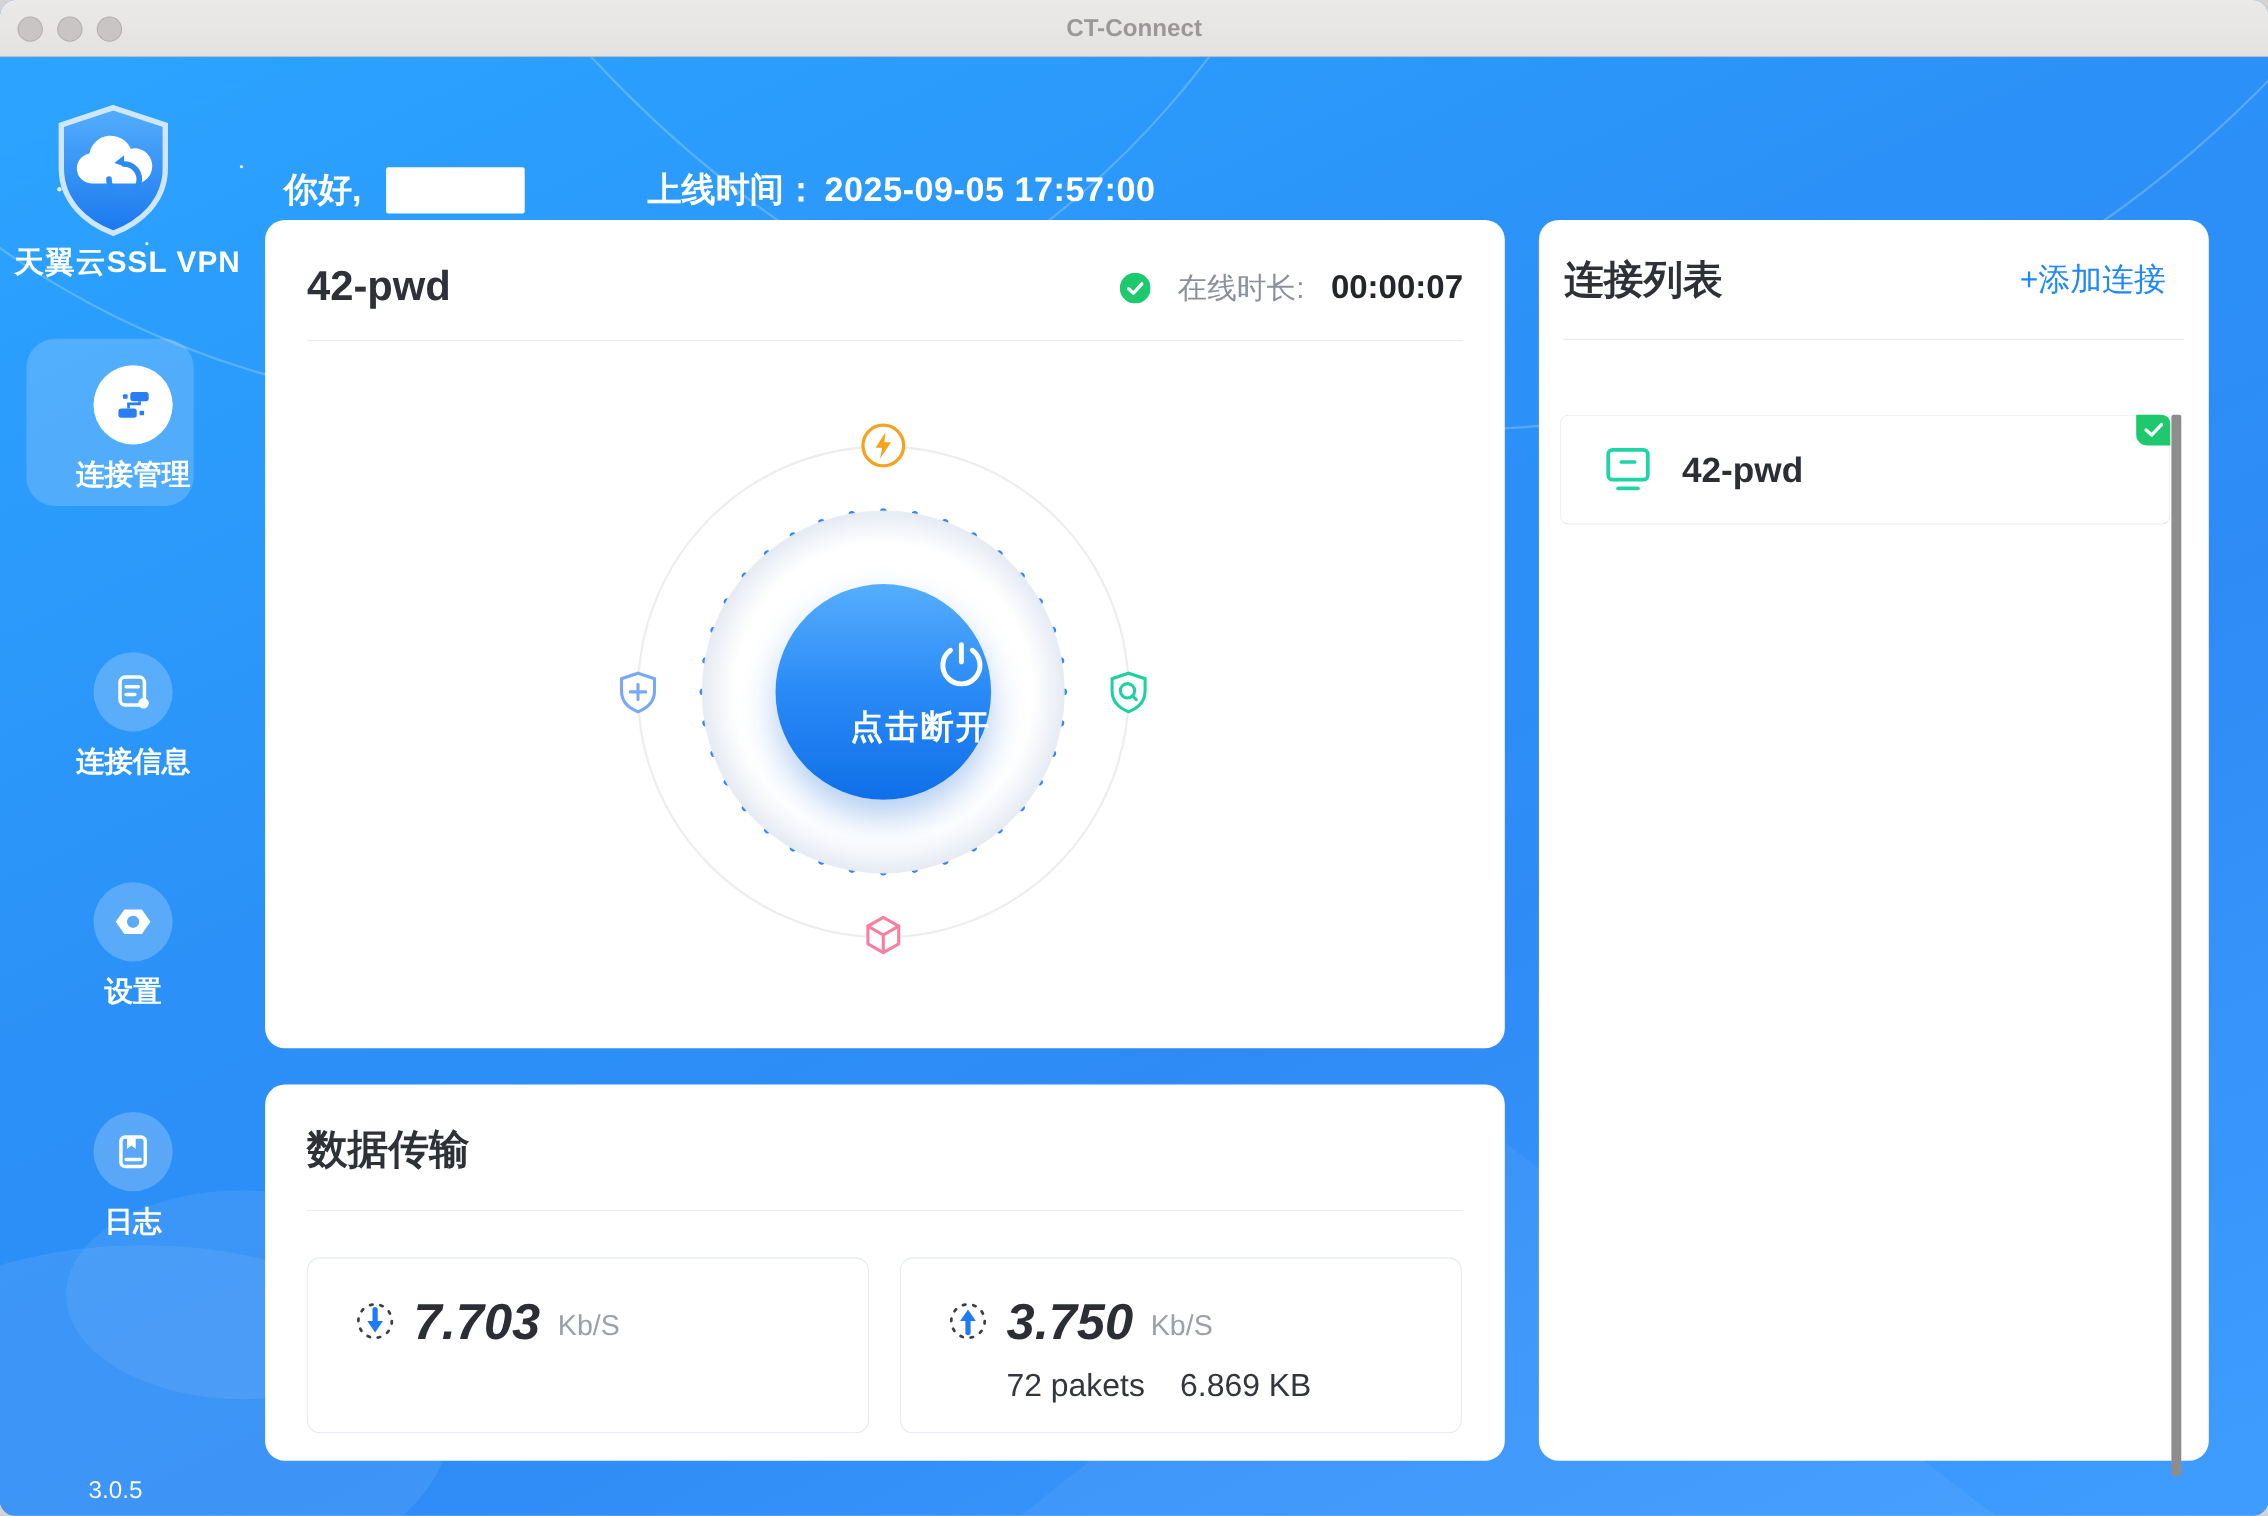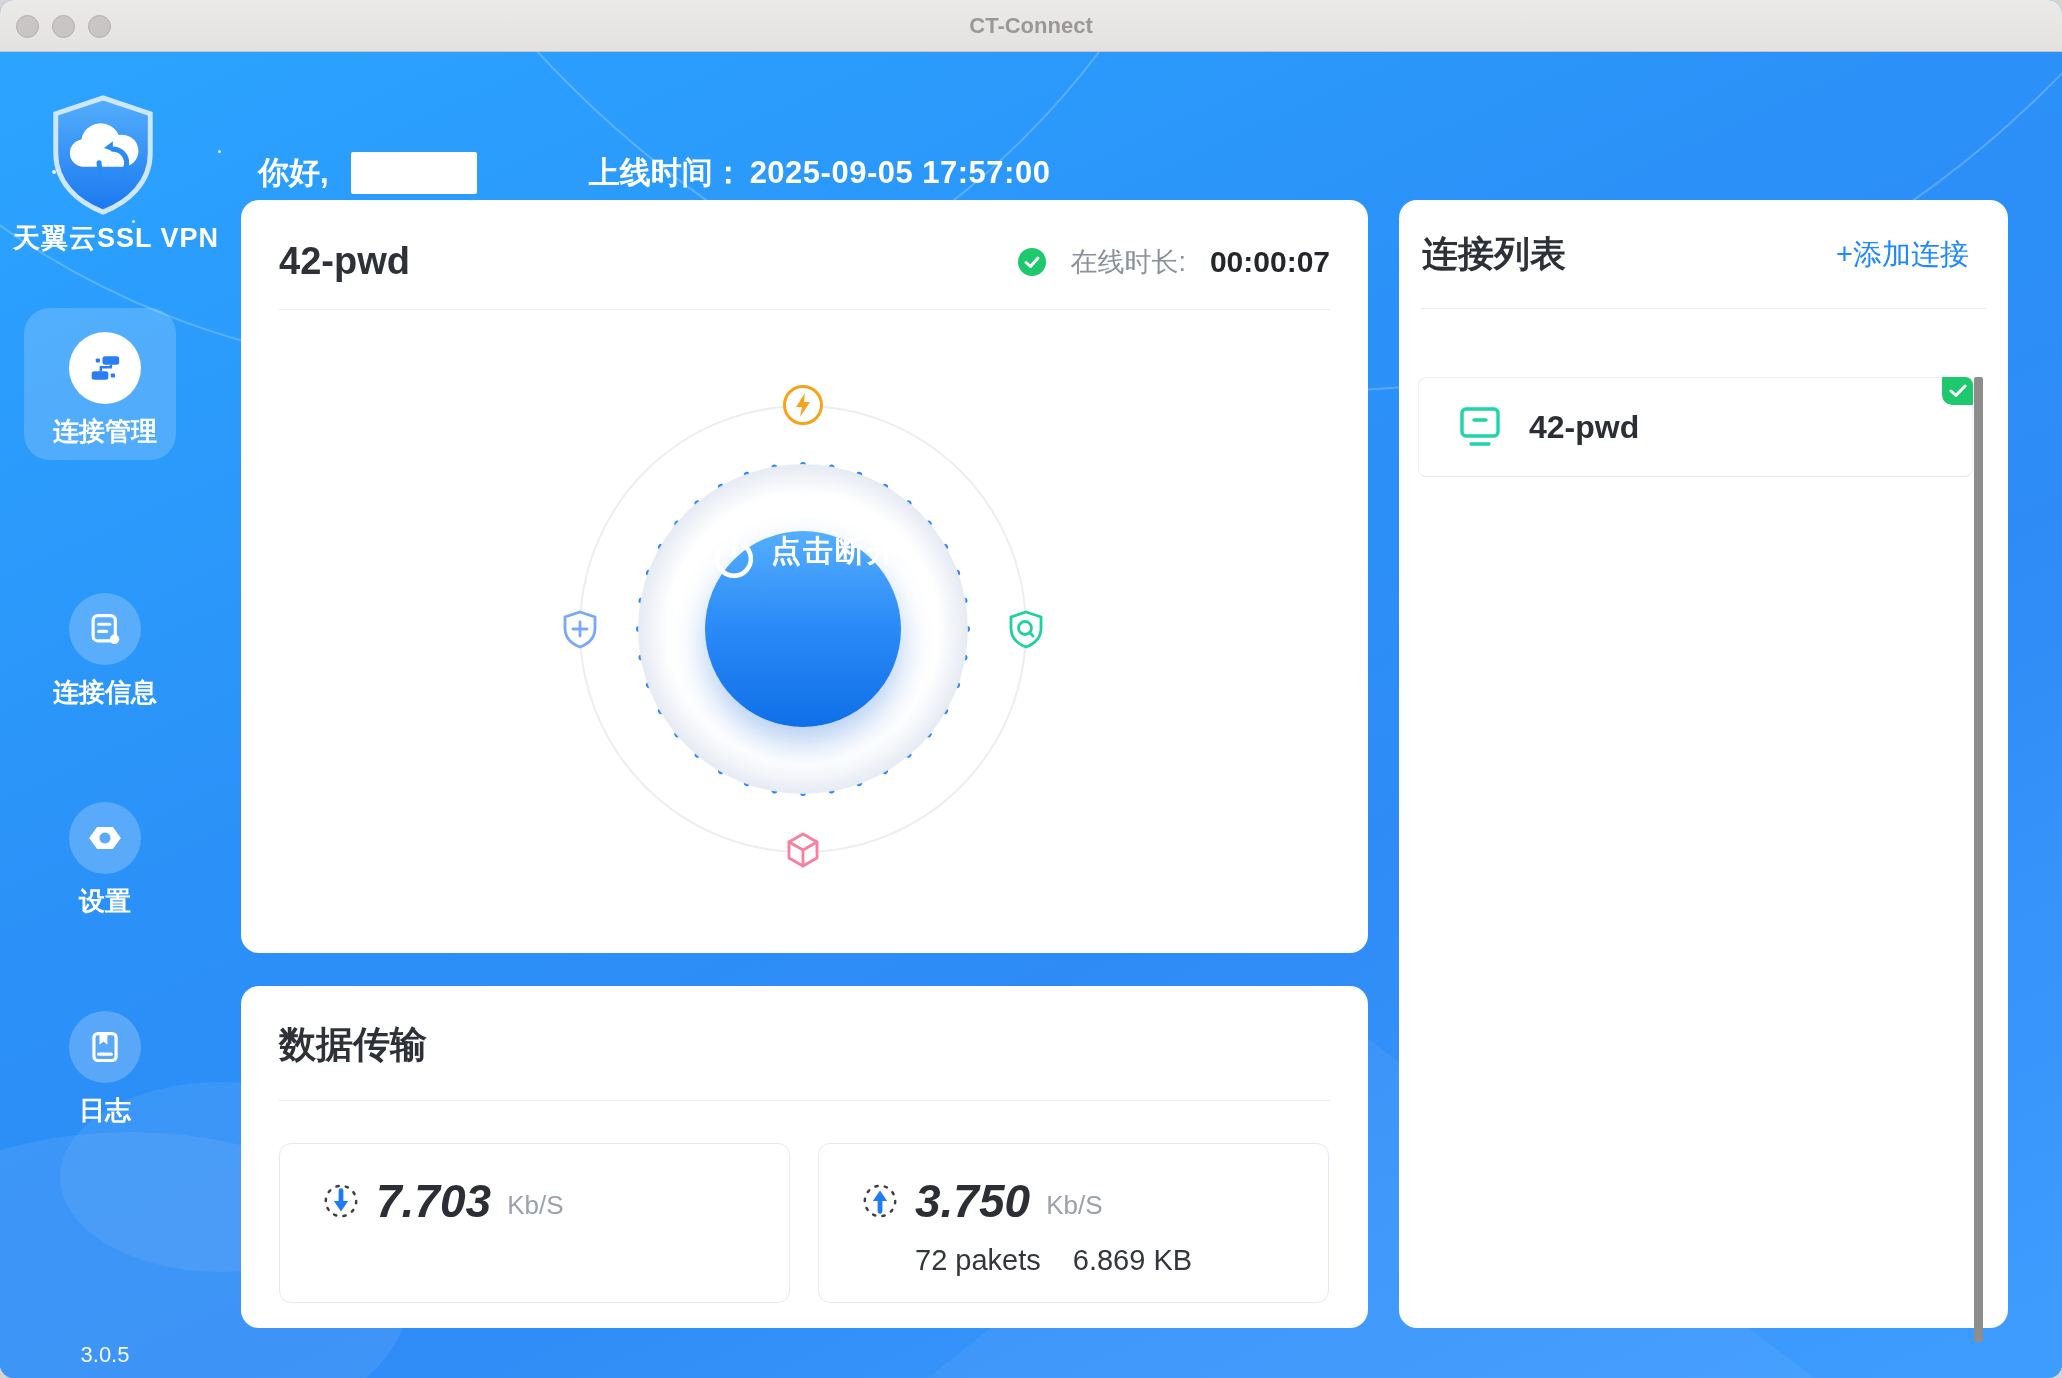--- a/index.html
+++ b/index.html
@@ -19,21 +19,21 @@
   .arc2 { width:2100px; height:2100px; left:260px; top:-1760px; }
   .beam { position:absolute; left:0; top:0; width:100%; height:100%; background:rgba(255,255,255,.05); clip-path:polygon(45% 100%, 66% 74%, 88% 100%); }
   .cloud1 { position:absolute; left:-150px; top:1080px; width:560px; height:320px; border-radius:50%; background:rgba(255,255,255,.08); }
   .cloud2 { position:absolute; left:60px; top:1030px; width:320px; height:190px; border-radius:50%; background:rgba(255,255,255,.07); }
   .dot { position:absolute; background:#fff; border-radius:50%; opacity:.85; }
 
   
   .sidebar { position:absolute; left:0; top:0; width:210px; height:100%; }
   .logo { position:absolute; left:40px; top:40px; width:126px; height:126px; }
   .brand { position:absolute; left:0; top:168px; width:232px; text-align:center; color:#fff; font-size:27px; font-weight:700; letter-spacing:1px; }
-  .nav-item { position:absolute; left:0; width:210px; text-align:center; cursor:pointer; }
+  .nav-item { position:absolute; left:16px; width:210px; text-align:center; cursor:pointer; }
   .nav-box { position:absolute; left:24px; top:256px; width:152px; height:152px; border-radius:26px; background:rgba(255,255,255,.18); }
   .nav-circle { margin:0 auto; width:72px; height:72px; border-radius:50%; background:rgba(255,255,255,.22); display:flex; align-items:center; justify-content:center; }
   .nav-circle.active { background:#ffffff; }
   .nav-label { margin-top:10px; color:#fff; font-size:26px; font-weight:600; }
   .version { position:absolute; left:0; top:1290px; width:210px; text-align:center; color:#fff; font-size:22px; opacity:.95; }
 
   
   .hdr { position:absolute; left:258px; top:98px; height:46px; display:flex; align-items:center; color:#fff; }
   .hdr .greet { font-size:31px; font-weight:600; }
   .redact { width:126px; height:42px; background:#fff; margin-left:22px; border-radius:2px; }
@@ -56,21 +56,21 @@
 
   .ring-wrap { position:absolute; left:562px; top:429px; width:0; height:0; }
   .outer-circle { position:absolute; left:-224px; top:-224px; width:448px; height:448px; border-radius:50%; border:2px solid #ededf2; }
   .halo { position:absolute; left:-165px; top:-165px; width:330px; height:330px; border-radius:50%;
           background:radial-gradient(circle,#ffffff 0%,#ffffff 58%,#e7ebf3 70%,rgba(231,235,243,0) 78%); }
   .tick-ring { position:absolute; left:-170px; top:-170px; width:340px; height:340px; }
   .tick { position:absolute; left:50%; top:50%; width:6px; height:18px; margin:-9px 0 0 -3px; background:#2e86f7; border-radius:3px; }
   .power-btn { position:absolute; left:-98px; top:-98px; width:196px; height:196px; border-radius:50%; cursor:pointer;
                background:linear-gradient(180deg,#55aefd 0%,#2b8bf7 48%,#0f6fe8 100%);
                box-shadow:0 16px 32px rgba(18,98,214,.32);
-               display:flex; flex-direction:row; align-items:flex-start; justify-content:center; gap:10px; }
+               display:flex; flex-direction:column; align-items:flex-end; justify-content:center; gap:10px; }
   .power-label { color:#fff; font-size:30px; font-weight:600; letter-spacing:2px; }
   .orbit { position:absolute; }
 
   
   .cx-title { padding:34px 30px 0 38px; font-size:37px; font-weight:700; color:#2e3238; }
   .cx-divider { height:1px; background:#ebedf0; margin:30px 38px 0 38px; }
   .stat-row { display:flex; gap:28px; padding:42px 38px 0 38px; }
   .stat-box { width:511px; height:160px; border:1px solid #e3eaf3; border-radius:12px; padding:30px 0 0 42px; }
   .stat-line1 { display:flex; align-items:center; gap:16px; }
   .stat-num { font-size:46px; font-weight:700; color:#2b2f35;font-style:italic; }

